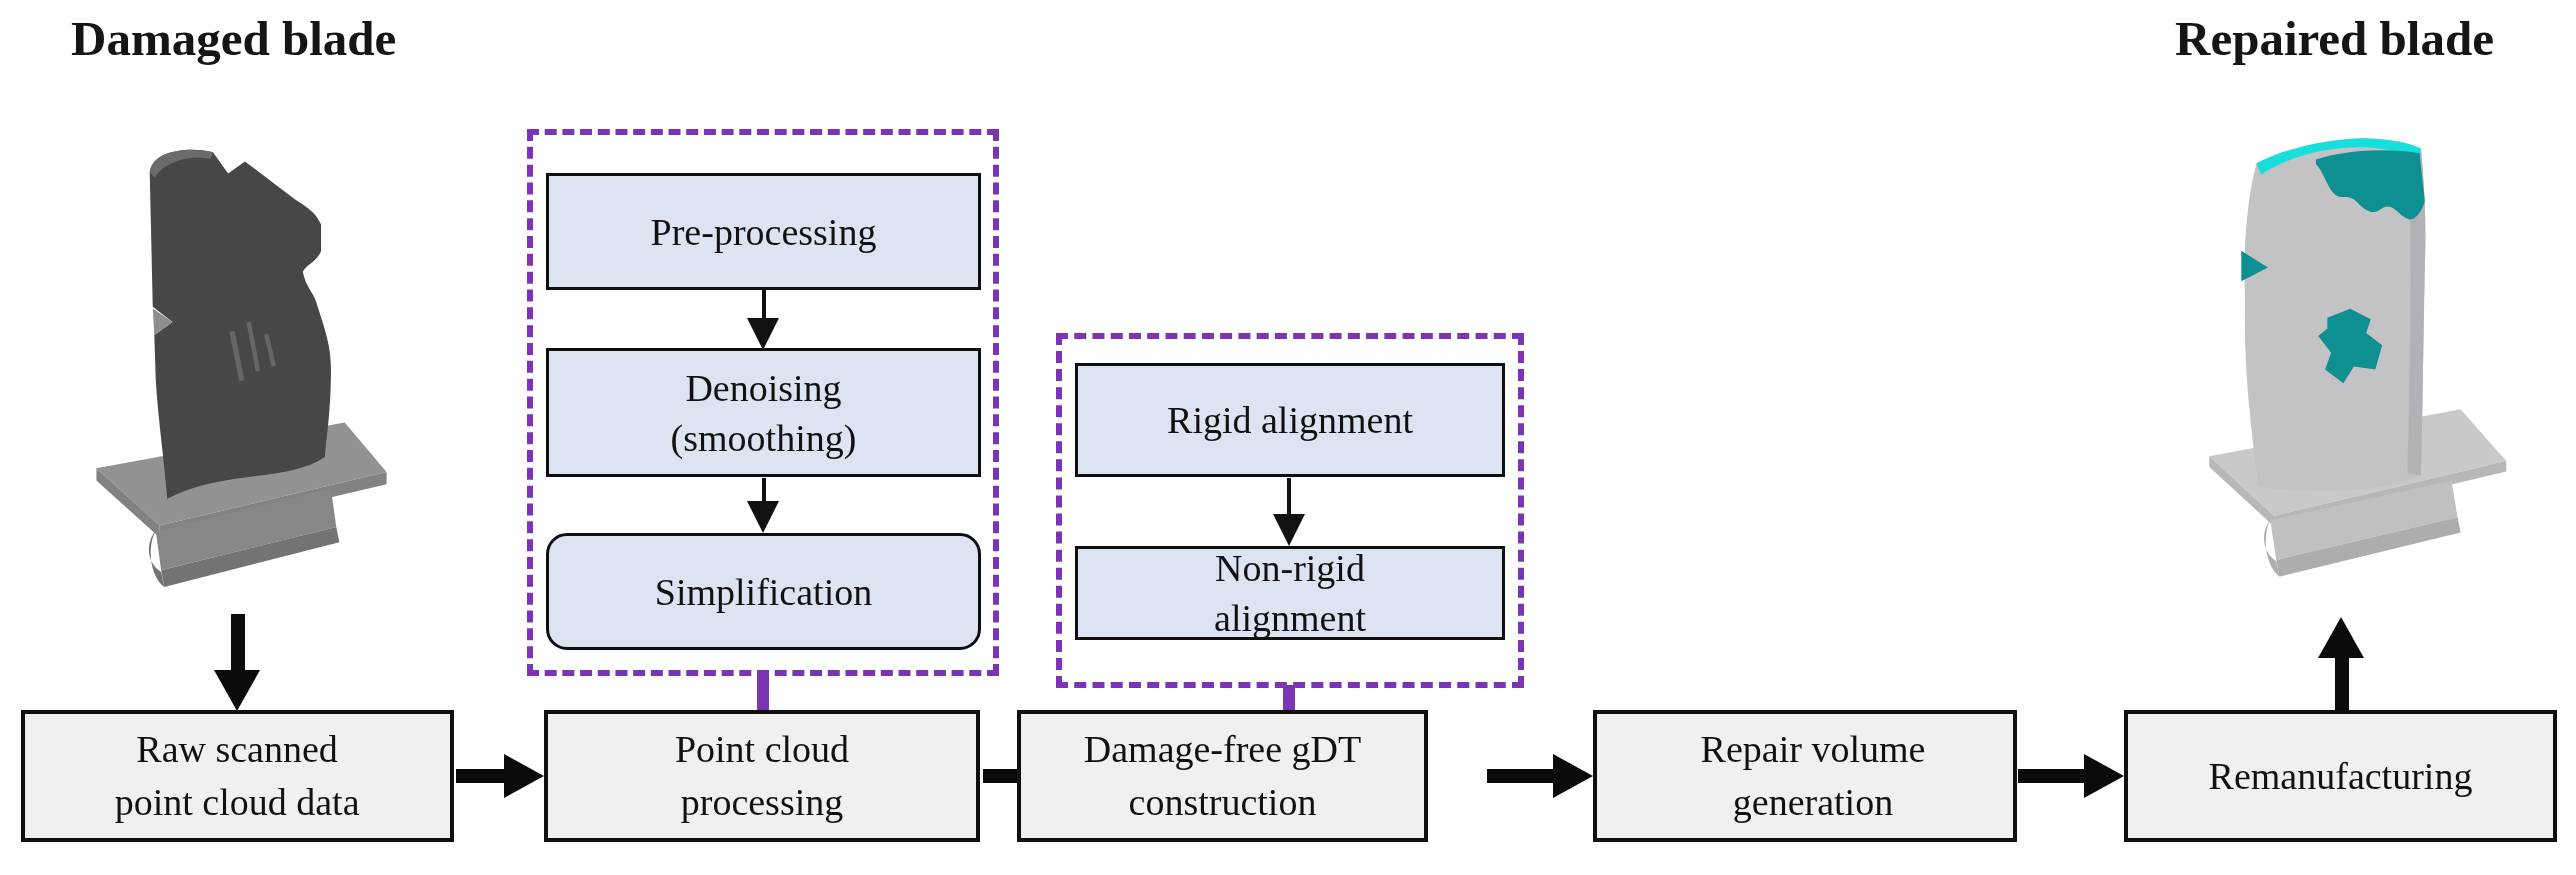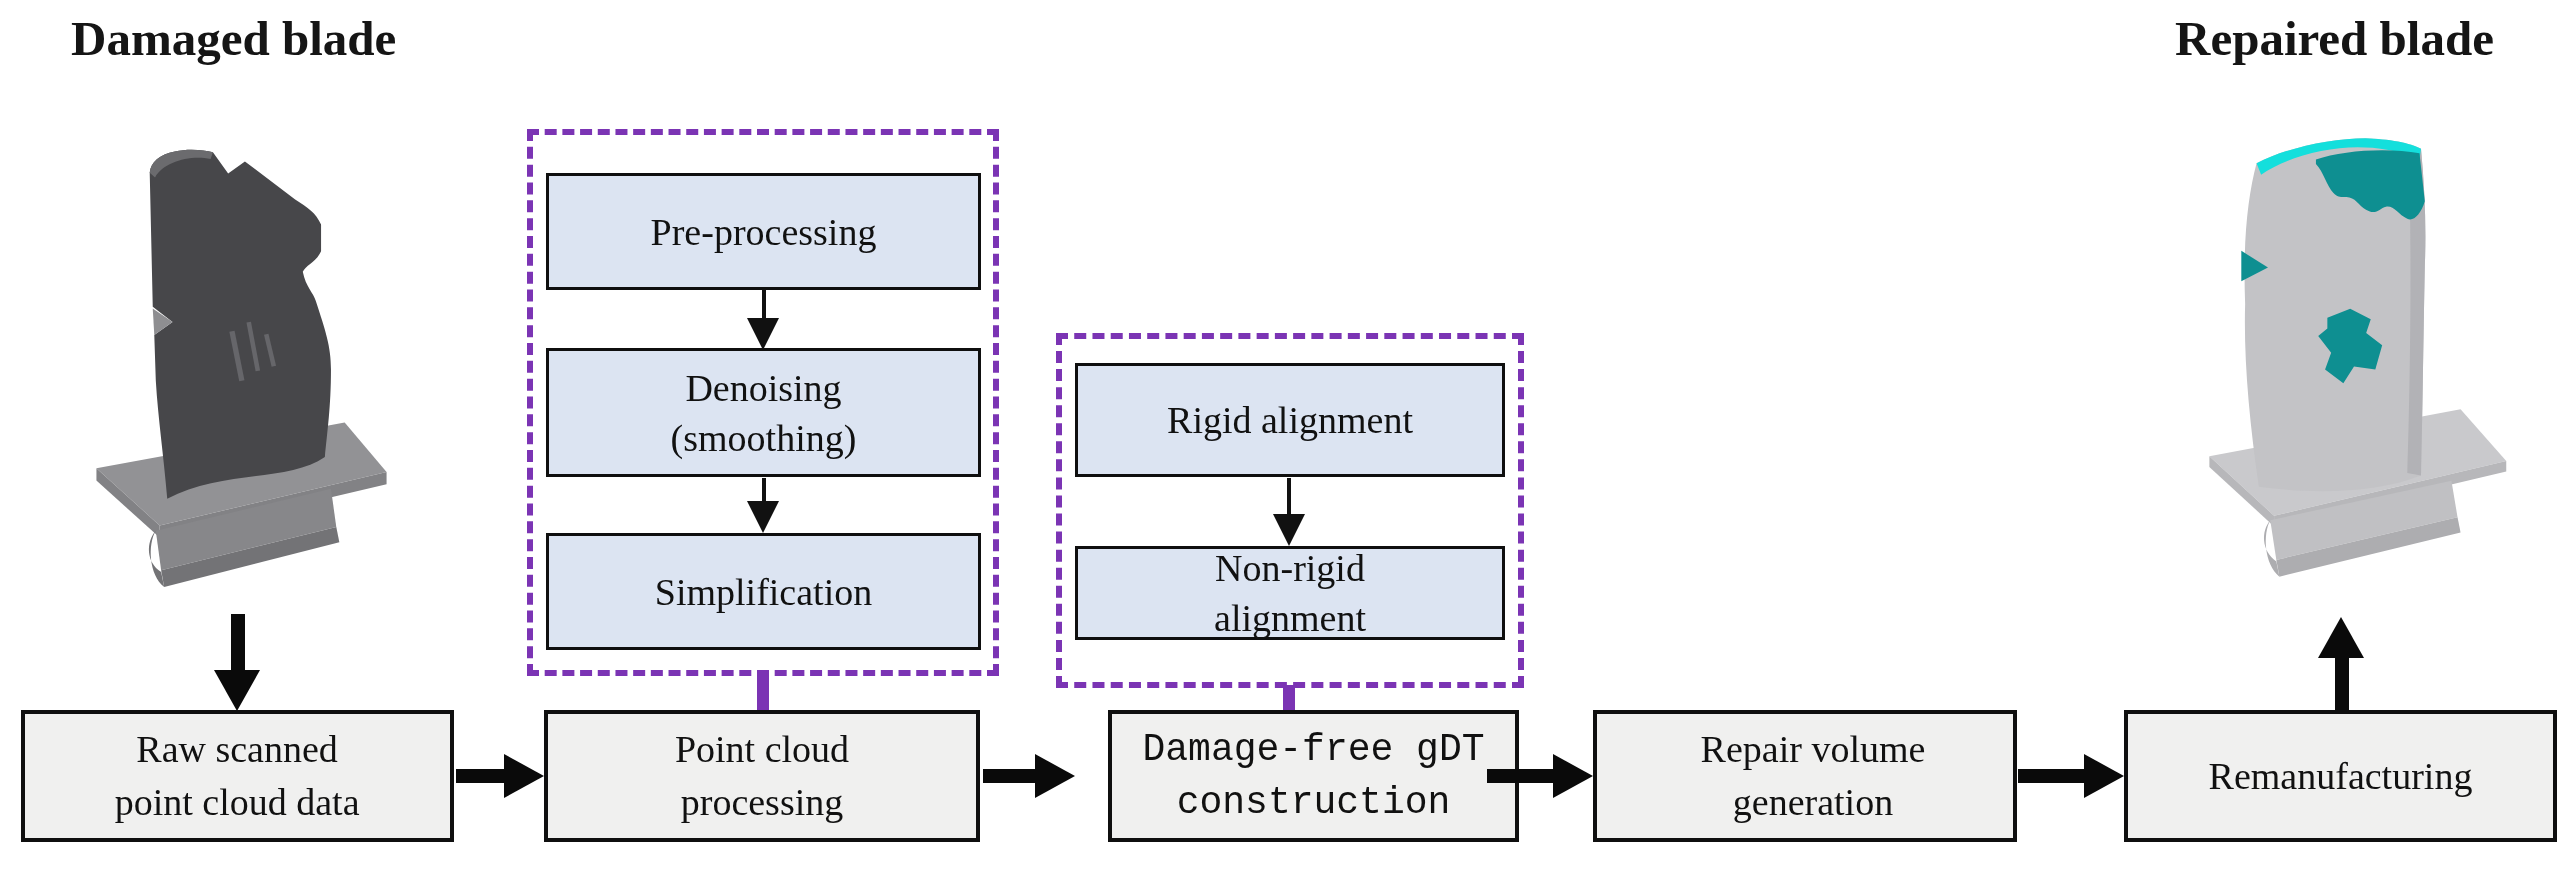--- a/index.html
+++ b/index.html
@@ -120,21 +120,21 @@
 <div class="shead-down" style="left:747px;top:318px;"></div>
 
 <div class="bbox" style="left:546px;top:348px;width:435px;height:129px;">
   <div>Denoising</div>
   <div>(smoothing)</div>
 </div>
 
 <div class="sshaft" style="left:762px;top:478px;height:25px;"></div>
 <div class="shead-down" style="left:747px;top:501px;"></div>
 
-<div class="bbox" style="left:546px;top:533px;width:435px;height:117px;">
+<div class="bbox" style="left:546px;top:533px;width:435px;height:117px;border-radius:21px;">
   <div>Simplification</div>
   <div></div>
 </div>
 
 <div class="conn" style="left:757px;top:673px;height:38px;"></div>
 
 <div class="dashed" style="left:1056px;top:333px;width:468px;height:355px;"></div>
 
 <div class="bbox" style="left:1075px;top:363px;width:430px;height:114px;">
   <div>Rigid alignment</div>
@@ -166,21 +166,21 @@
 <div class="head-right" style="left:504px;top:754px;"></div>
 
 <div class="pbox" style="left:544px;width:436px;">
   <div>Point cloud</div>
   <div>processing</div>
 </div>
 
 <div class="shaft-h" style="left:983px;top:769px;width:56px;"></div>
 <div class="head-right" style="left:1035px;top:754px;"></div>
 
-<div class="pbox" style="left:1108px;width:411px;font-family:Liberation Mono, monospace;">
+<div class="pbox" style="left:1017px;width:411px;">
   <div>Damage-free gDT</div>
   <div>construction</div>
 </div>
 
 <div class="shaft-h" style="left:1487px;top:769px;width:69px;"></div>
 <div class="head-right" style="left:1553px;top:754px;"></div>
 
 <div class="pbox" style="left:1593px;width:424px;padding-left:16px;">
   <div>Repair volume</div>
   <div>generation</div>

